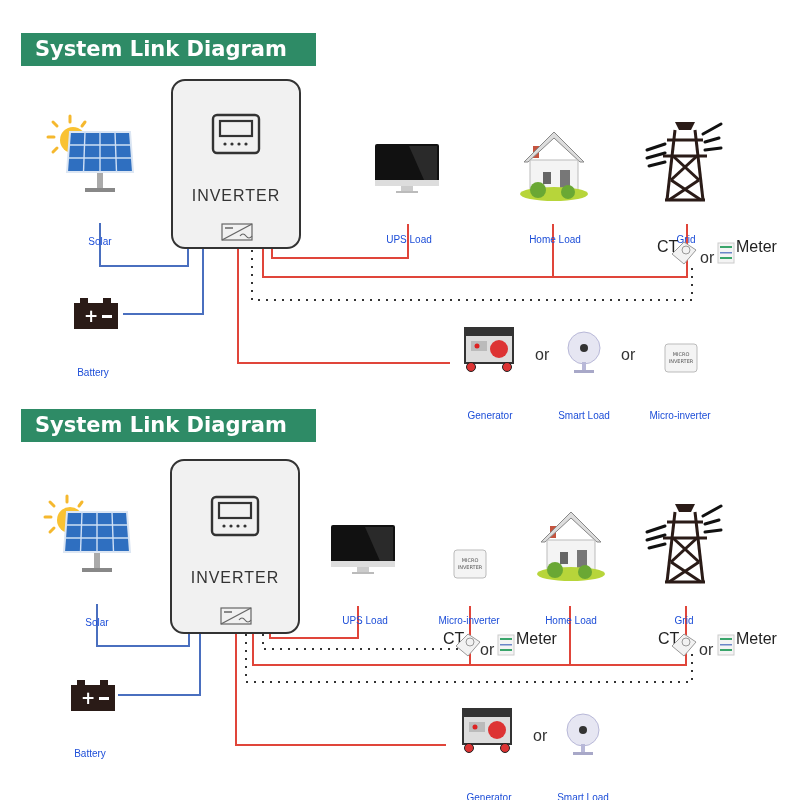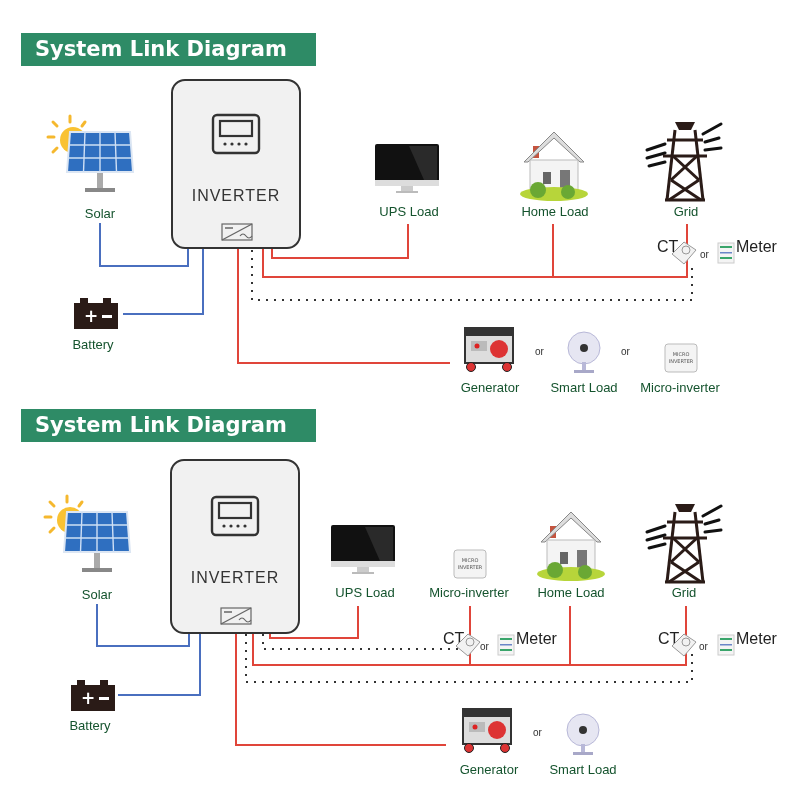--- a/index.html
+++ b/index.html
@@ -1,20 +1,20 @@
 <!DOCTYPE html>
 <html><head>
 <meta charset="utf-8">
 <style>
   html,body{margin:0;padding:0;background:#fff;}
   body{width:800px;height:800px;position:relative;overflow:hidden;font-family:"Liberation Sans",sans-serif;}
   .banner{position:absolute;left:21px;height:33px;background:#2e8b66;color:#fff;font-family:"DejaVu Sans",sans-serif;font-weight:bold;font-size:21px;line-height:33px;padding:0 14px;box-sizing:border-box;width:295px;}
-  .lbl{position:absolute;font-size:13px;color:#14532d;white-space:nowrap;transform:translateX(-50%);}
+  .lbl{position:absolute;font-size:10px;color:#1d4ed8;white-space:nowrap;transform:translateX(-50%);margin-top:30px;}
   .sm{position:absolute;font-size:16px;color:#222;white-space:nowrap;}
-  .or{position:absolute;font-size:10px;color:#333;}
+  .or{position:absolute;font-size:16px;color:#333;}
   svg.wires{position:absolute;left:0;top:0;}
   .inverter{position:absolute;width:130px;height:170px;border:2.5px solid #333;border-radius:14px;background:#f1f1f1;box-sizing:border-box;}
   .inv-text{position:absolute;left:0;right:0;top:106px;text-align:center;font-size:16px;letter-spacing:1px;color:#333;}
   .icon{position:absolute;}
 </style>
 </head>
 <body>
 
 <div class="banner" style="top:33px">System Link Diagram 1</div>
 

